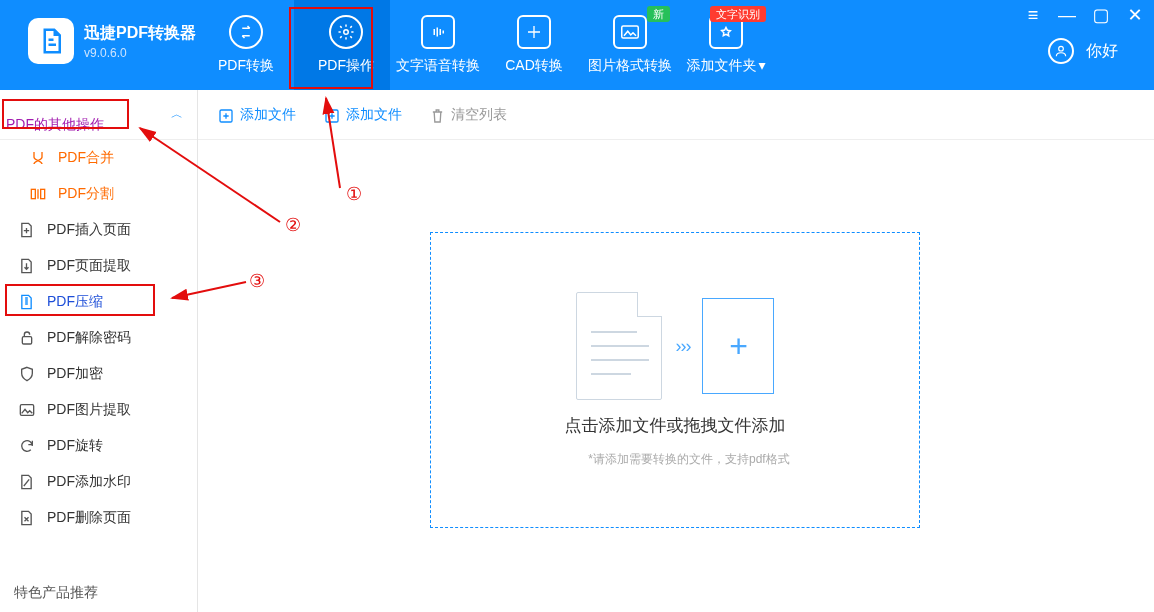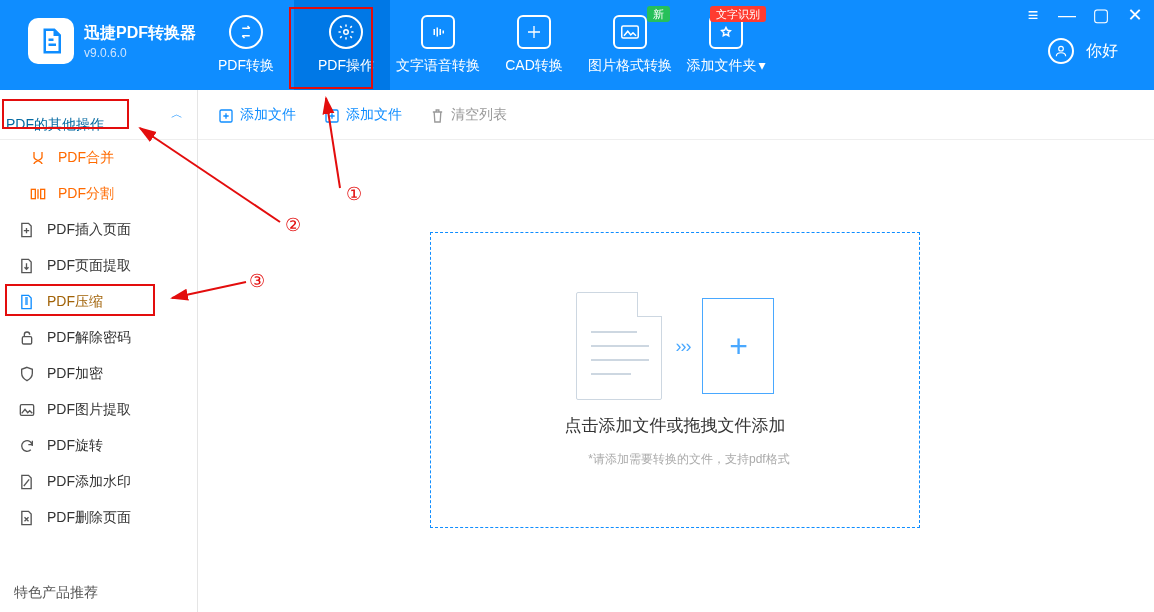--- a/index.html
+++ b/index.html
@@ -19,25 +19,25 @@
   .badge { position:absolute; top:6px; right:8px; padding:1px 6px; border-radius:3px; font-size:11px; line-height:14px; }
   .badge.green { background:#26c05a; color:#fff; }
   .badge.red { background:#ff3b30; color:#fff; }
   .chev { display:inline-block; margin-left:2px; }
   .wincontrols { position:absolute; right:10px; top:6px; display:flex; gap:16px; color:#fff; align-items:center; }
   .wincontrols span { font-size:18px; cursor:pointer; display:inline-flex; align-items:center; justify-content:center; width:18px; height:18px; }
   .userarea { position:absolute; right:36px; top:38px; display:flex; align-items:center; gap:12px; color:#fff; font-size:16px; }
   .userarea .uicon { width:26px; height:26px; border:2px solid #fff; border-radius:50%; display:flex; align-items:center; justify-content:center; }
   .sidebar { position:absolute; left:0; top:90px; width:198px; bottom:0; border-right:1px solid #e5e5e5; }
   .group-header { height:50px; display:flex; align-items:center; justify-content:space-between; padding:0 14px 0 6px; border-bottom:1px solid #eee; cursor:pointer; }
-  .group-header .gh-label { font-size:14px; color:#0369a1;margin-top:20px; }
+  .group-header .gh-label { font-size:14px; color:#a21caf;margin-top:20px; }
   .group-header .caret { color:#0f8dff; font-size:12px; }
   .sitem { height:36px; display:flex; align-items:center; padding-left:18px; gap:12px; font-size:14px; color:#333; cursor:pointer; }
   .sitem.orange { color:#ff6a00;padding-left:29px; }
-  .sitem.blue { color:#a16207; }
+  .sitem.blue { color:#1d4ed8; }
   .sitem .sicon { width:17px; height:17px; display:inline-flex; align-items:center; justify-content:center; }
   .sidebar-footer { position:absolute; bottom:10px; left:14px; font-size:14px; color:#555; }
   .toolbar { position:absolute; left:198px; right:0; top:90px; height:50px; border-bottom:1px solid #eee; display:flex; align-items:center; gap:28px; padding-left:20px; }
   .tbtn { display:flex; align-items:flex-end; gap:6px; font-size:14px; color:#0f8dff; cursor:pointer; }
   .tbtn.gray { color:#999; }
   .dropzone { position:absolute; left:430px; top:232px; width:490px; height:296px; border:1px dashed #0f8dff; display:flex; flex-direction:column; align-items:center; justify-content:center; gap:14px; cursor:pointer; }
   .dz-icons { display:flex; align-items:center; gap:14px; }
   .dz-doc { width:86px; height:108px; border:1.5px solid #cdd7e1; border-radius:2px; position:relative; }
   .dz-doc::before { content:""; position:absolute; right:-1px; top:-1px; width:24px; height:24px; border-left:1.5px solid #cdd7e1; border-bottom:1.5px solid #cdd7e1; background:#fff; }
   .dz-doc .line { position:absolute; left:14px; height:2px; background:#cdd7e1; }

